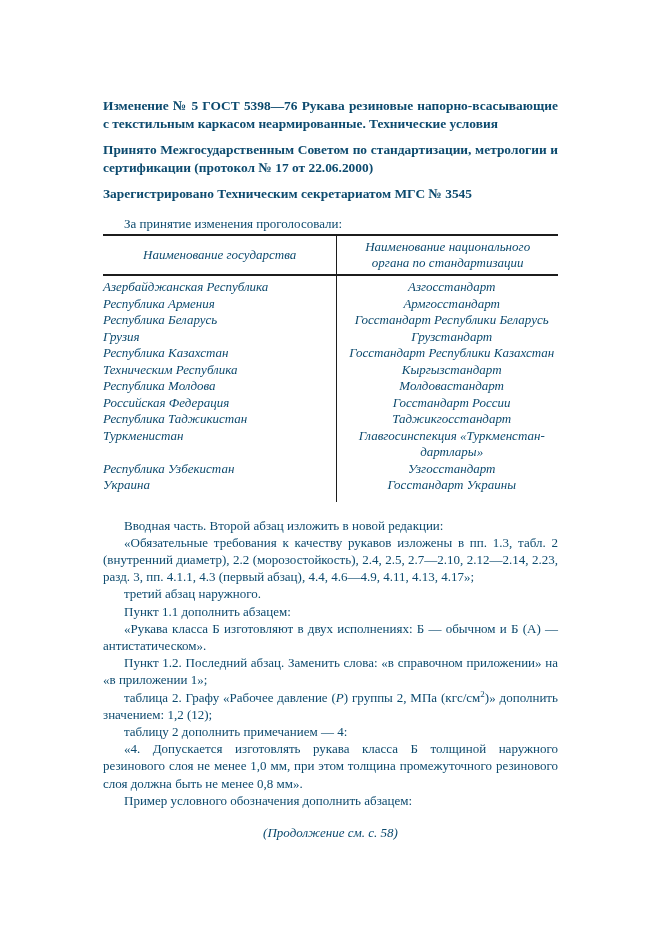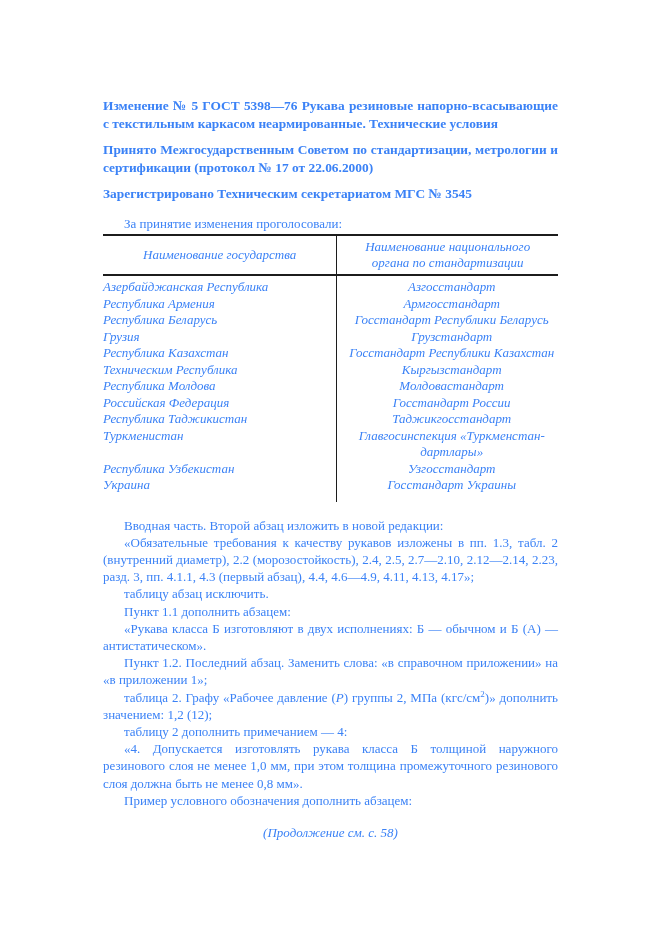--- a/index.html
+++ b/index.html
@@ -5,21 +5,21 @@
   html, body {
     margin: 0; padding: 0;
     width: 661px; height: 936px;
     background: #ffffff;
   }
   .page {
     box-sizing: border-box;
     width: 661px; height: 936px;
     padding: 97px 103px 0 103px;
     background: #ffffff;
-    color: #3b82f6;
+    color: #0c4a6e;
     font-family: "Liberation Serif", "DejaVu Serif", serif;
     overflow: hidden;
   }
   
   .doc-header p {
     margin: 0 0 8px 0;
     font-weight: bold;
     font-size: 13.4px;
     line-height: 18px;
     text-align: justify;
@@ -152,21 +152,21 @@
       <tr>
         <td>Украина</td>
         <td>Госстандарт Украины</td>
       </tr>
     </tbody>
   </table>
 
   <div class="amendments">
     <p>Вводная часть. Второй абзац изложить в новой редакции:</p>
     <p>«Обязательные требования к качеству рукавов изложены в пп. 1.3, табл. 2 (внутренний диаметр), 2.2 (морозостойкость), 2.4, 2.5, 2.7—2.10, 2.12—2.14, 2.23, разд. 3, пп. 4.1.1, 4.3 (первый абзац), 4.4, 4.6—4.9, 4.11, 4.13, 4.17»;</p>
-    <p>таблицу абзац исключить.</p>
+    <p>третий абзац наружного.</p>
     <p>Пункт 1.1 дополнить абзацем:</p>
     <p>«Рукава класса Б изготовляют в двух исполнениях: Б — обычном и Б (А) — антистатическом».</p>
     <p>Пункт 1.2. Последний абзац. Заменить слова: «в справочном приложении» на «в приложении 1»;</p>
     <p><span>таблица 2. Графу «Рабочее давление (</span><span class="var">Р</span><span>) группы 2, МПа (кгс/см</span><sup>2</sup><span>)» дополнить значением: 1,2 (12);</span></p>
     <p>таблицу 2 дополнить примечанием — 4:</p>
     <p>«4. Допускается изготовлять рукава класса Б толщиной наружного резинового слоя не менее 1,0 мм, при этом толщина промежуточного резинового слоя должна быть не менее 0,8 мм».</p>
     <p>Пример условного обозначения дополнить абзацем:</p>
   </div>
 
   <p class="continuation">(Продолжение см. с. 58)</p>

